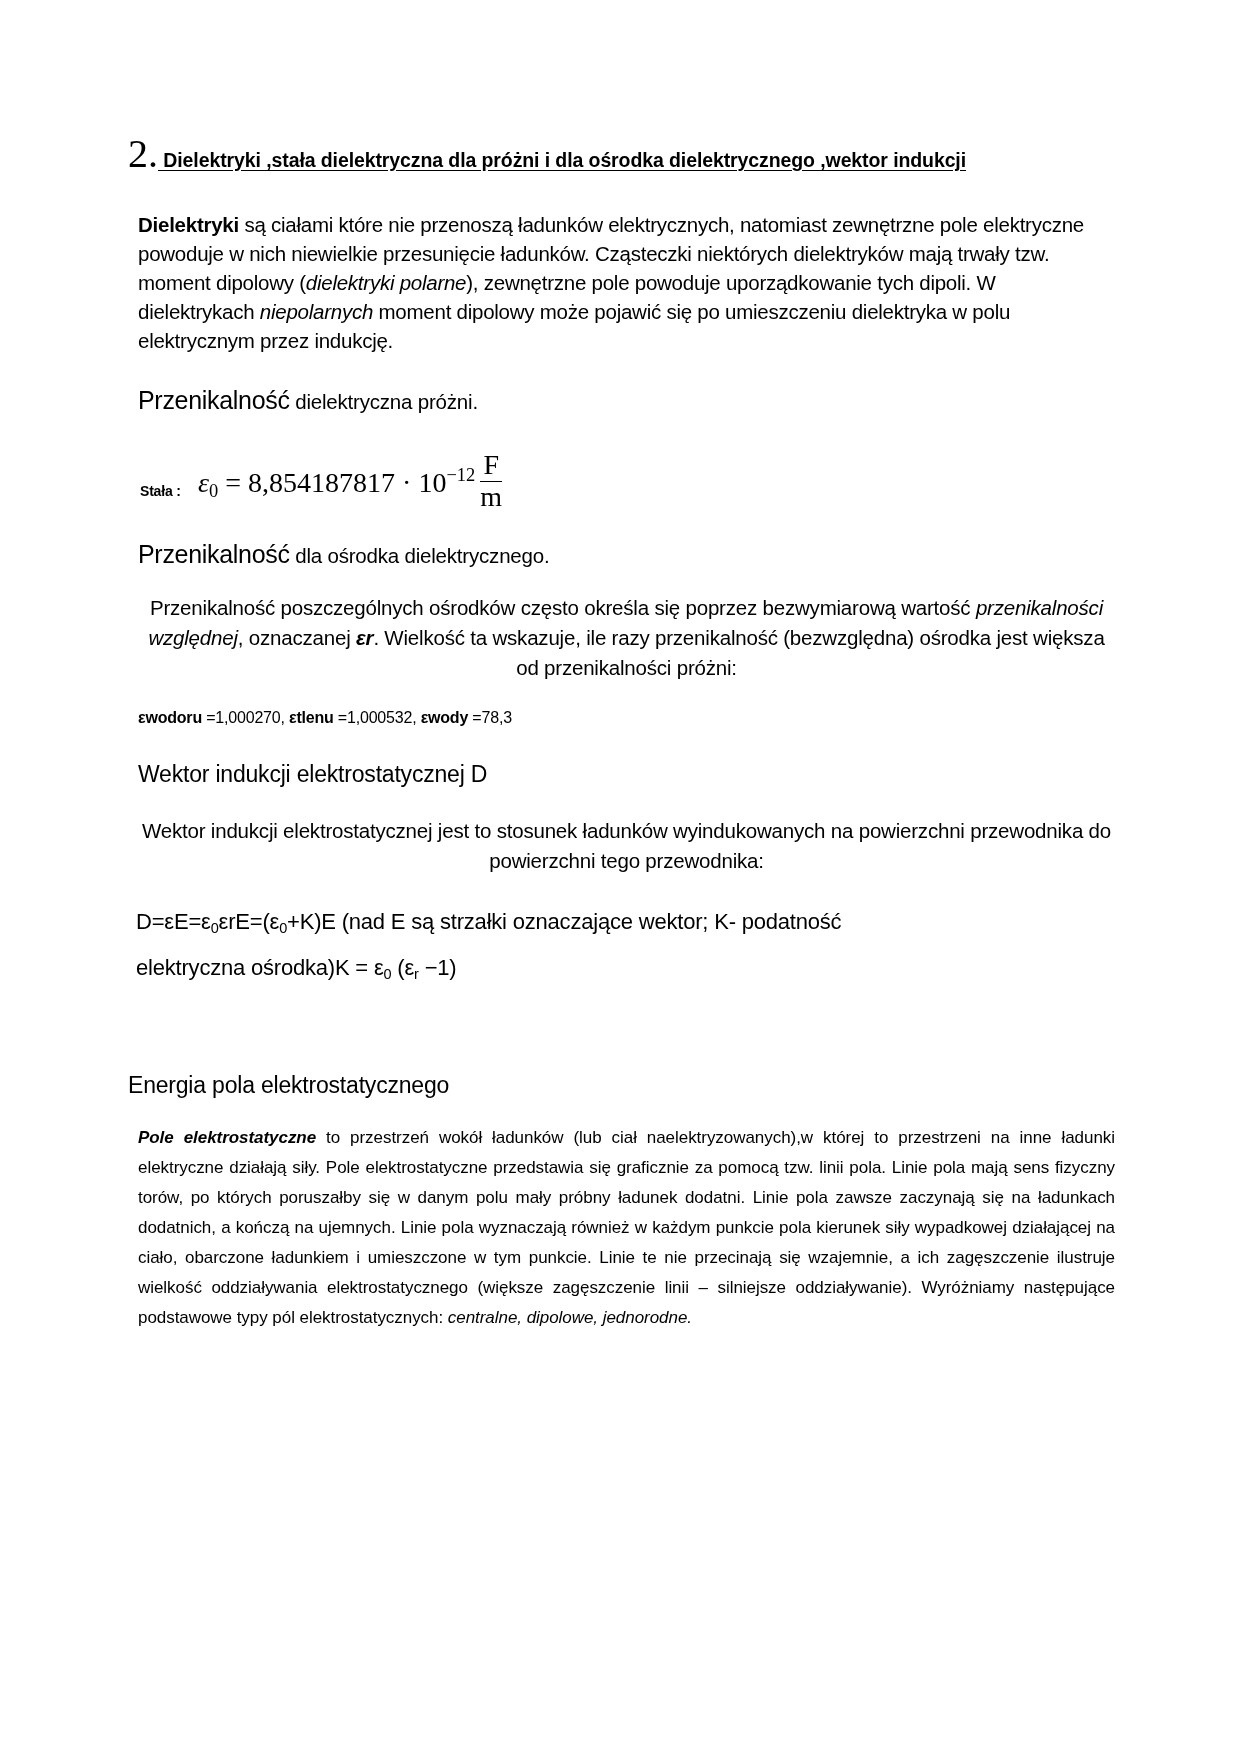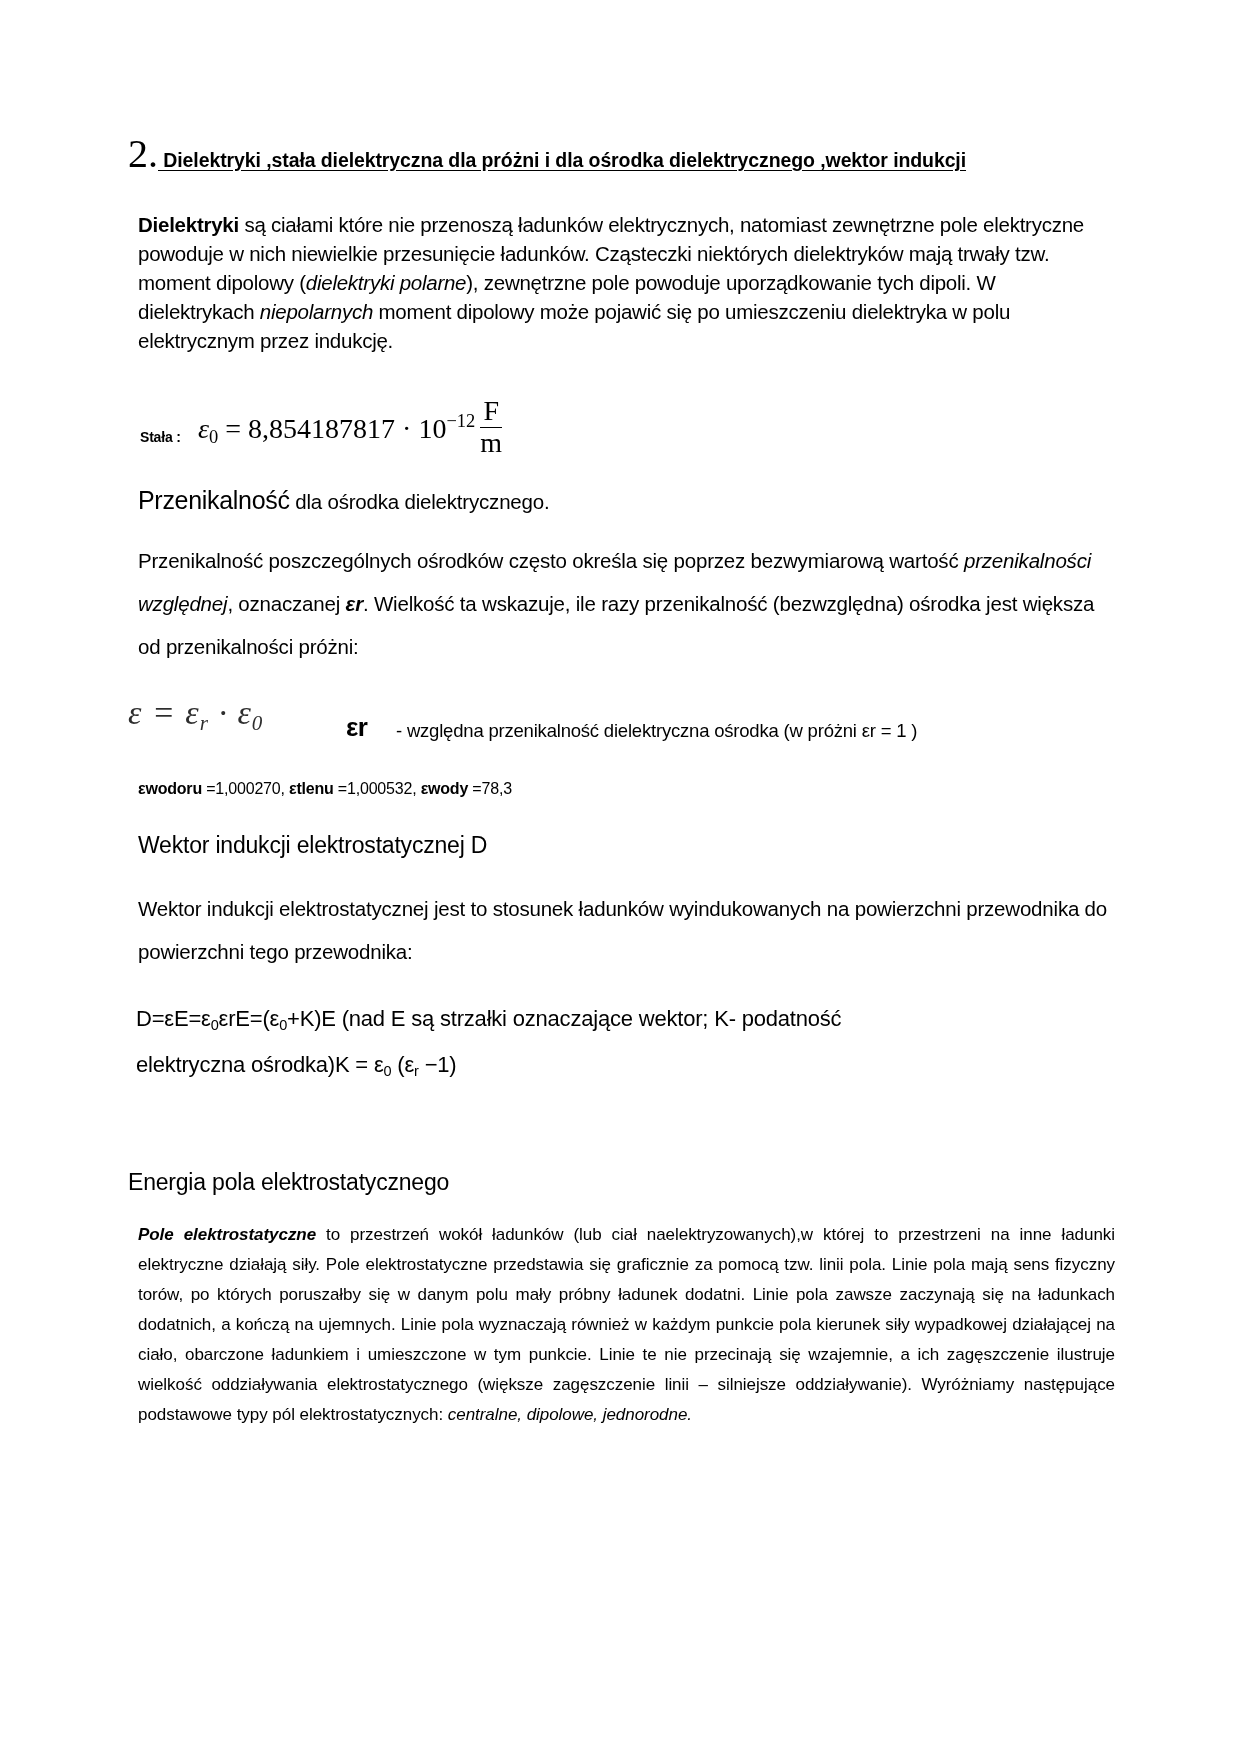--- a/index.html
+++ b/index.html
@@ -109,23 +109,24 @@
   .frac .bar {
     display: block;
     border-top: 1.4px solid #000;
     margin: 1px 0 1px 0;
   }
   .frac .bot { display: block; }
 
   
   .para-body {
     font-size: 20.5px;
-    line-height: 43px;
+    line-height: 30px;
     letter-spacing: -0.2px;
     margin-bottom: 26px;
+    text-align: center;
   }
   .para-body i { font-style: italic; }
   .para-body b { font-weight: bold; }
 
   
   .eps-rel-row {
     position: relative;
     height: 64px;
     margin-bottom: 22px;
   }
@@ -210,35 +211,31 @@
 <body>
 
 <div class="page">
 
   <h1 class="doc-title">
     <span class="num">2.</span><span class="u"> Dielektryki ,stała dielektryczna dla próżni i dla ośrodka dielektrycznego ,wektor indukcji </span><br>
   </h1>
 
   <p class="para-intro"><b>Dielektryki</b><span> są ciałami które nie przenoszą ładunków elektrycznych, natomiast zewnętrzne pole elektryczne powoduje w nich niewielkie przesunięcie ładunków. Cząsteczki niektórych dielektryków mają trwały tzw. moment dipolowy (</span><i>dielektryki polarne</i><span>), zewnętrzne pole powoduje uporządkowanie tych dipoli. W dielektrykach </span><i>niepolarnych</i><span> moment dipolowy może pojawić się po umieszczeniu dielektryka w polu elektrycznym przez indukcję.</span></p>
 
+  <p class="head-mix"><span class="big">Przenikalność</span><span> dielektryczna próżni.</span></p>
 
   <div class="formula-eps0">
     <span class="stala">Stała :</span>
     <span class="math"><span class="ital">ε</span><sub>0</sub>&nbsp;<span>=</span>&nbsp;<span>8,854187817</span>&nbsp;<span>·</span>&nbsp;<span>10</span><sup>−12</sup><span class="frac"><span class="top">F</span><span class="bar"></span><span class="bot">m</span></span></span>
   </div>
 
   <p class="head-mix"><span class="big">Przenikalność</span><span> dla ośrodka dielektrycznego.</span></p>
 
   <p class="para-body"><span>Przenikalność poszczególnych ośrodków często określa się poprzez bezwymiarową wartość </span><i>przenikalności względnej</i><span>, oznaczanej </span><b><i>εr</i></b><span>. Wielkość ta wskazuje, ile razy przenikalność (bezwzględna) ośrodka jest większa od przenikalności próżni:</span></p>
 
-  <div class="eps-rel-row">
-    <span class="math">ε = ε<sub>r</sub> · ε<sub>0</sub></span>
-    <span class="epsr">εr</span>
-    <span class="desc">- względna przenikalność dielektryczna ośrodka (w próżni εr = 1 )</span>
-  </div>
 
   <p class="eps-values"><b>εwodoru</b><span> =1,000270, </span><b>εtlenu</b><span> =1,000532, </span><b>εwody</b><span> =78,3</span></p>
 
   <p class="sec-head">Wektor indukcji elektrostatycznej D</p>
 
   <p class="para-body">Wektor indukcji elektrostatycznej jest to stosunek ładunków wyindukowanych na powierzchni przewodnika do powierzchni tego przewodnika:</p>
 
   <div class="d-block">
     <span><span>D=εE=ε</span><sub>0</sub><span>εrE=(ε</span><sub>0</sub><span>+K)E</span></span><span class="small"> (nad E są strzałki oznaczające wektor; K- podatność</span><br>
     <span class="small">elektryczna ośrodka)</span><span><span>K = ε</span><sub>0</sub><span> (ε</span><sub>r</sub><span> −1)</span></span>

